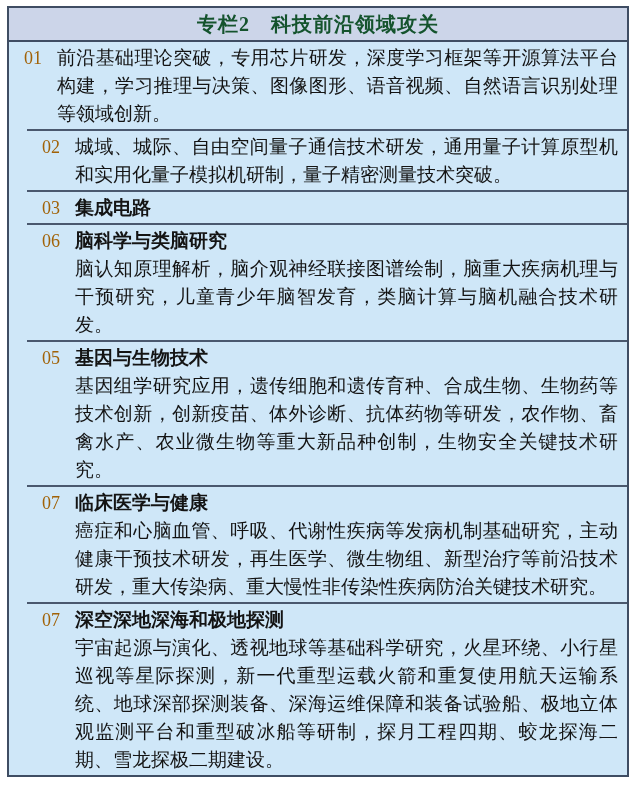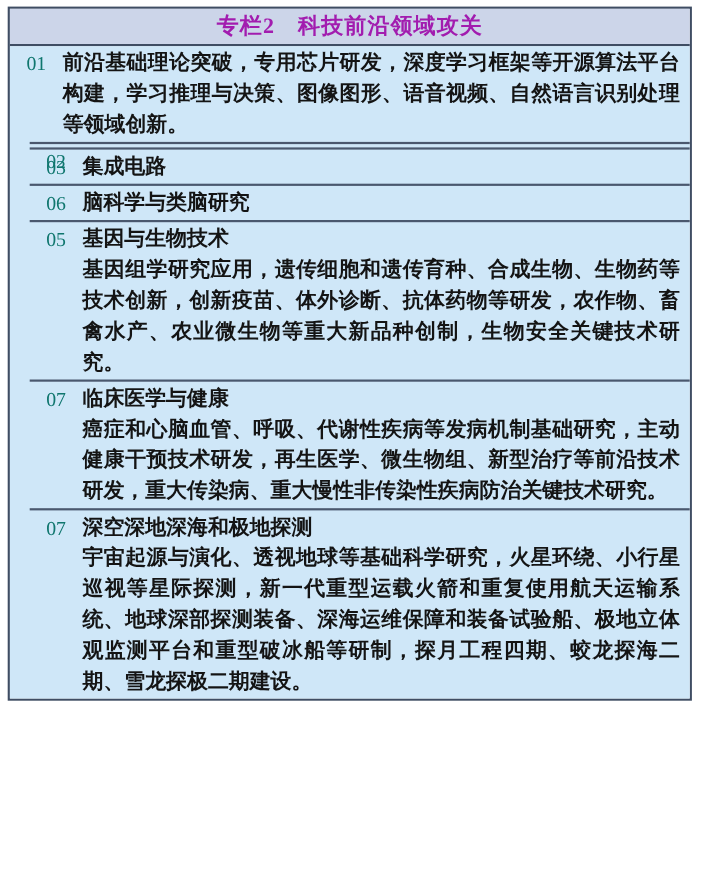--- a/index.html
+++ b/index.html
@@ -24,21 +24,21 @@
     box-sizing: border-box;
   }
   .panel-title {
     background: #ccd5e9;
     border-bottom: 2px solid #3f4d63;
     height: 32px;
     line-height: 32px;
     text-align: center;
     font-weight: bold;
     font-size: 20px;
-    color: #a21caf;
+    color: #14532d;
     letter-spacing: 1px;
   }
   .sections {
     background: #cfe7f8;
   }
   .section {
     position: relative;
     padding: 2px 9px 1px 48px;
     font-size: 19px;
     line-height: 28px;
@@ -47,55 +47,56 @@
   .section + .section {
     border-top: 2px solid #4a586e;
     margin-left: 18px;
   }
   .section .num {
     position: absolute;
     left: 15px;
     top: 2px;
     font-size: 18px;
     line-height: 28px;
-    color: #0f766e;
+    color: #a16207;
   }
   .section .heading {
     font-weight: bold;
   }
   .section .body {
     text-align: justify;
     text-justify: inter-ideograph;
-    font-weight: bold;
   }
 </style>
 </head>
 <body>
 
 <div class="page">
   <div class="panel">
     <div class="panel-title">专栏2　科技前沿领域攻关</div>
     <div class="sections">
   <div class="section">
     <span class="num">01</span>
     <div class="body">前沿基础理论突破，专用芯片研发，深度学习框架等开源算法平台构建，学习推理与决策、图像图形、语音视频、自然语言识别处理等领域创新。</div>
   </div>
 
   <div class="section">
     <span class="num">02</span>
+    <div class="body">城域、城际、自由空间量子通信技术研发，通用量子计算原型机和实用化量子模拟机研制，量子精密测量技术突破。</div>
   </div>
 
   <div class="section">
     <span class="num">03</span>
     <div class="heading">集成电路</div>
   </div>
 
   <div class="section">
     <span class="num">06</span>
     <div class="heading">脑科学与类脑研究</div>
+    <div class="body">脑认知原理解析，脑介观神经联接图谱绘制，脑重大疾病机理与干预研究，儿童青少年脑智发育，类脑计算与脑机融合技术研发。</div>
   </div>
 
   <div class="section">
     <span class="num">05</span>
     <div class="heading">基因与生物技术</div>
     <div class="body">基因组学研究应用，遗传细胞和遗传育种、合成生物、生物药等技术创新，创新疫苗、体外诊断、抗体药物等研发，农作物、畜禽水产、农业微生物等重大新品种创制，生物安全关键技术研究。</div>
   </div>
 
   <div class="section">
     <span class="num">07</span>

